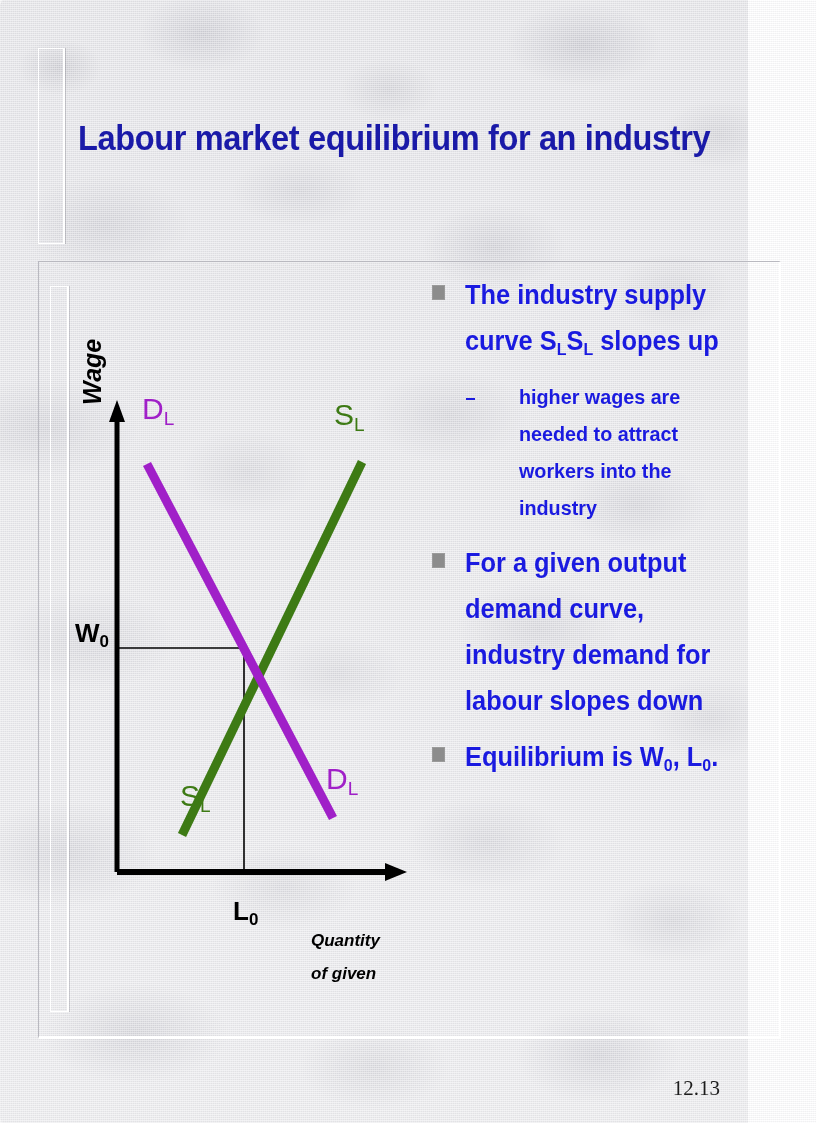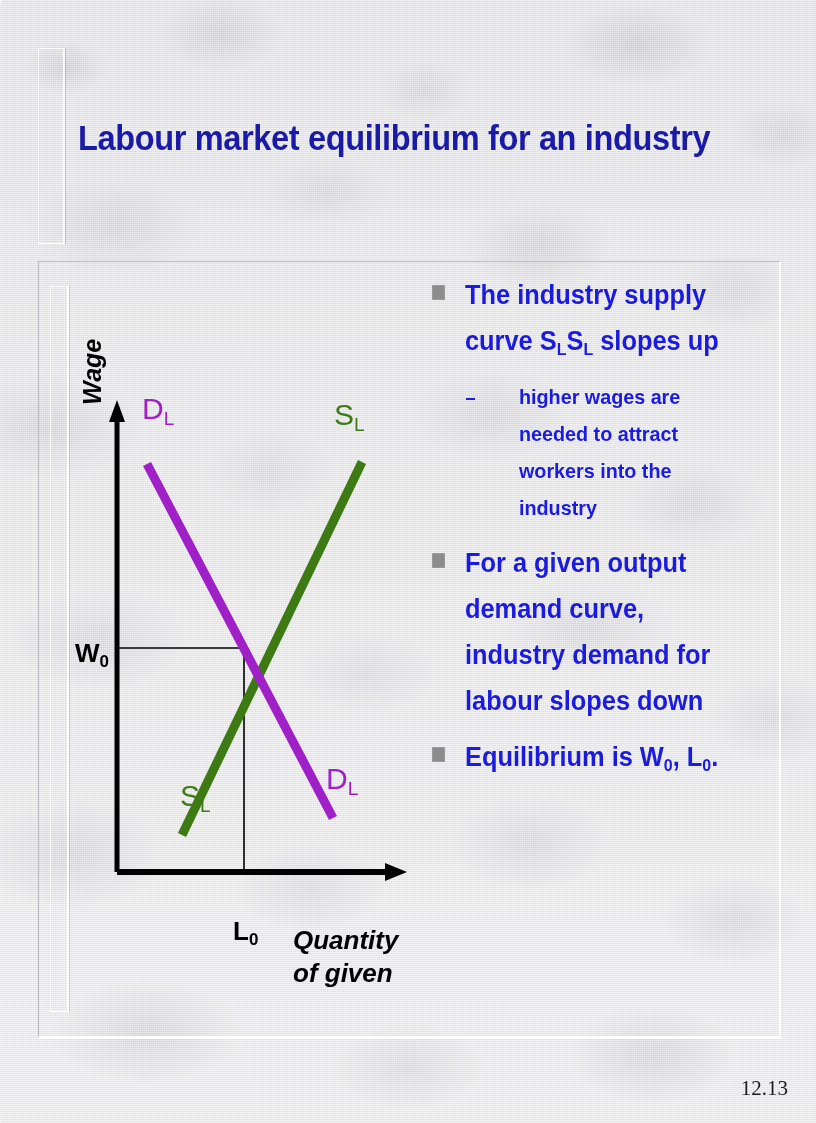--- a/index.html
+++ b/index.html
@@ -11,21 +11,21 @@
     height: 1123px;
     font-family: "Liberation Sans", sans-serif;
     overflow: hidden;
     position: relative;
   }
 
   
   #slide {
     position: absolute;
     left: 0; top: 0;
-    width: 816px;
+    width: 748px;
     height: 1123px;
     background-color: #e8e8ea;
     background-image:
       radial-gradient(ellipse 60px 40px at 8% 6%,  rgba(150,150,160,.30), rgba(150,150,160,0) 70%),
       radial-gradient(ellipse 90px 55px at 27% 3%, rgba(140,140,155,.26), rgba(140,140,155,0) 70%),
       radial-gradient(ellipse 70px 45px at 52% 8%, rgba(150,150,160,.22), rgba(150,150,160,0) 70%),
       radial-gradient(ellipse 110px 60px at 78% 4%, rgba(138,138,152,.28), rgba(138,138,152,0) 70%),
       radial-gradient(ellipse 80px 50px at 96% 12%, rgba(150,150,160,.24), rgba(150,150,160,0) 70%),
       radial-gradient(ellipse 120px 70px at 14% 20%, rgba(145,145,158,.22), rgba(145,145,158,0) 72%),
       radial-gradient(ellipse 95px 50px at 40% 17%, rgba(150,150,162,.20), rgba(150,150,162,0) 72%),
@@ -176,22 +176,22 @@
     font-style: italic;
   }
   #wage-label {
     left: 78px; top: 405px;
     font-size: 25px;
     transform: rotate(-90deg);
     transform-origin: left top;
     white-space: nowrap;
   }
   #quantity-label {
-    left: 293px; top: 924px;
-    font-size: 26px;
+    left: 311px; top: 924px;
+    font-size: 17px;
     line-height: 33px;
     width: 120px;
   }
   .curve-label {
     position: absolute;
     font-size: 30px;
     font-weight: normal;
   }
   .curve-label sub {
     font-size: 19px;
@@ -202,21 +202,20 @@
   #label-d-top  { left: 142px; top: 392px; color: #a020c8; }
   #label-d-bot  { left: 326px; top: 762px; color: #a020c8; }
   #label-s-top  { left: 334px; top: 398px; color: #3d7a14; }
   #label-s-bot  { left: 180px; top: 779px; color: #3d7a14; }
 
   .axis-value {
     position: absolute;
     color: #000;
     font-size: 26px;
     font-weight: bold;
-    margin-top: 20px;
   }
   .axis-value sub {
     font-size: 17px;
     vertical-align: baseline;
     position: relative;
     top: 5px;
   }
   #w0-label { left: 75px; top: 618px; }
   #l0-label { left: 233px; top: 896px; }
 

